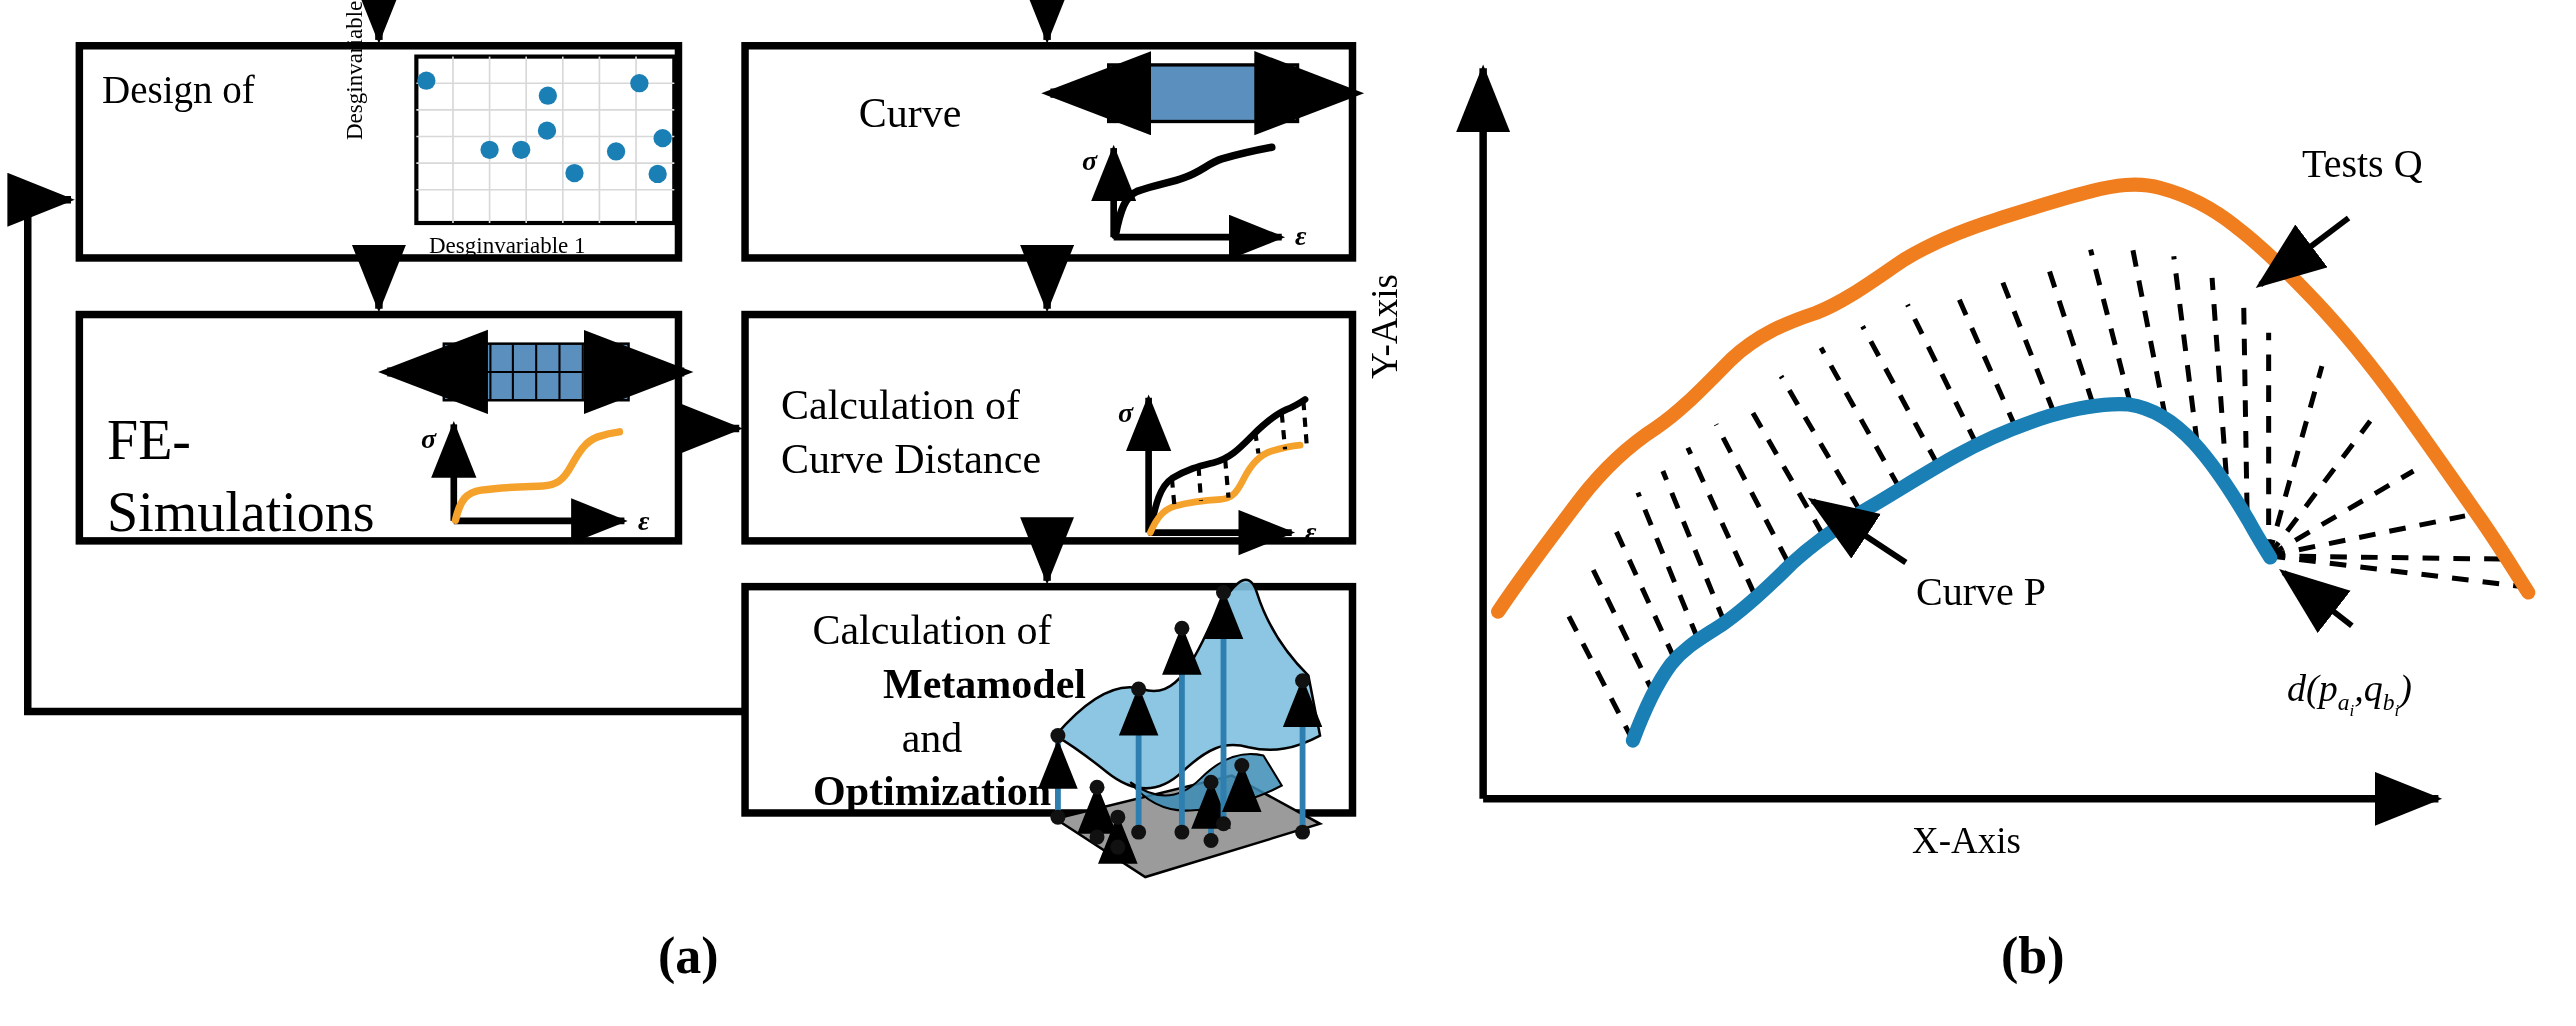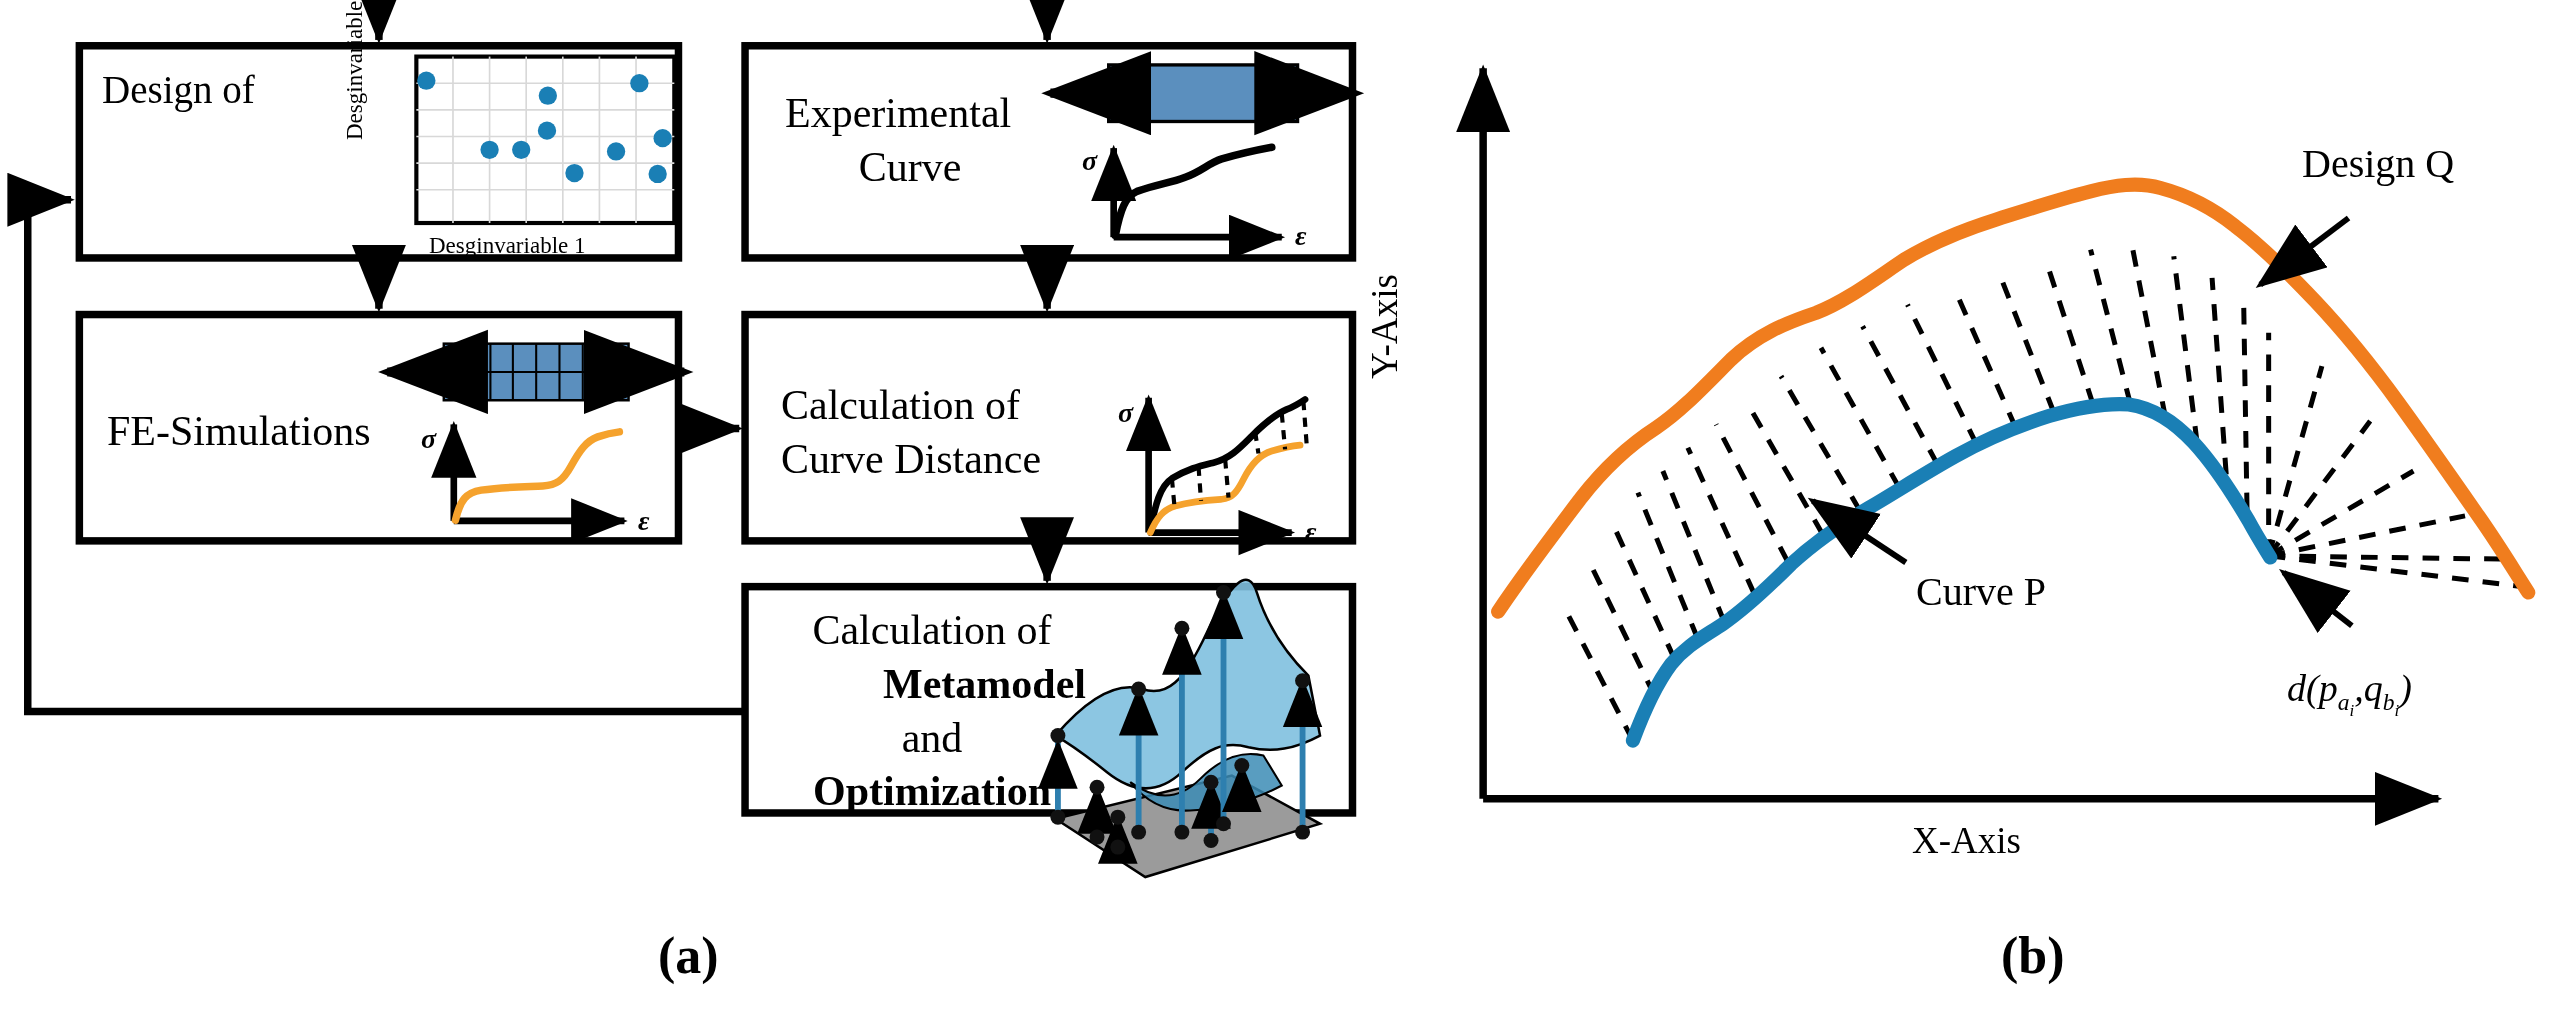--- a/index.html
+++ b/index.html
@@ -268,27 +268,26 @@
 </svg>
 
 <div class="boxtext" style="left:102px;top:65px;width:216px;font-size:39px;">
   <div>Design of</div>
 </div>
 
 <div class="boxtext" style="left:429px;top:231px;font-size:23px;">Desginvariable 1</div>
 <div class="boxtext" style="left:340px;top:140px;font-size:23px;transform:rotate(-90deg);transform-origin:left top;white-space:nowrap;">Desginvariable 2</div>
 
 <div class="boxtext" style="left:785px;top:87px;width:250px;font-size:42px;">
-  <div>Experimental</div>
   <div style="text-align:center;">Curve</div>
 </div>
 <div class="boxtext greek" style="left:1082px;top:143px;font-size:28px;">σ</div>
 <div class="boxtext greek" style="left:1295px;top:218px;font-size:28px;">ε</div>
 
-<div class="boxtext" style="left:107px;top:405px;width:350px;font-size:42px;font-family:Liberation Serif, serif;">
+<div class="boxtext" style="left:107px;top:405px;width:350px;font-size:56px;font-family:Liberation Serif, serif;">
   <div>FE-Simulations</div>
 </div>
 <div class="boxtext greek" style="left:421px;top:421px;font-size:28px;">σ</div>
 <div class="boxtext greek" style="left:638px;top:503px;font-size:28px;">ε</div>
 
 <div class="boxtext" style="left:781px;top:379px;width:316px;font-size:42px;">
   <div>Calculation of</div>
   <div>Curve Distance</div>
 </div>
 <div class="boxtext greek" style="left:1118px;top:395px;font-size:28px;">σ</div>
@@ -296,21 +295,21 @@
 
 <div class="boxtext" style="left:778px;top:604px;width:308px;font-size:42px;text-align:center;">
   <div>Calculation of</div>
   <div style="font-weight:bold;text-align:right;">Metamodel</div>
   <div>and</div>
   <div style="font-weight:bold;">Optimization</div>
 </div>
 
 <div class="axlabel" style="left:1363px;top:379px;transform:rotate(-90deg);transform-origin:left top;white-space:nowrap;">Y-Axis</div>
 <div class="axlabel" style="left:1912px;top:819px;">X-Axis</div>
-<div class="curvelabel" style="left:2302px;top:140px;">Design Q</div>
+<div class="curvelabel" style="left:2302px;top:140px;">Tests Q</div>
 <div class="curvelabel" style="left:1916px;top:568px;">Curve P</div>
 
 <div class="mathlabel" style="left:2287px;top:666px;white-space:nowrap;"><span>d(</span><span>p</span><sub><span>a</span><sub><span>i</span></sub></sub><span>,</span><span>q</span><sub><span>b</span><sub><span>i</span></sub></sub><span>)</span></div>
 
 <div class="cap" style="left:658px;top:926px;">(a)</div>
 <div class="cap" style="left:2001px;top:926px;">(b)</div>
 
 </div>
 
 

